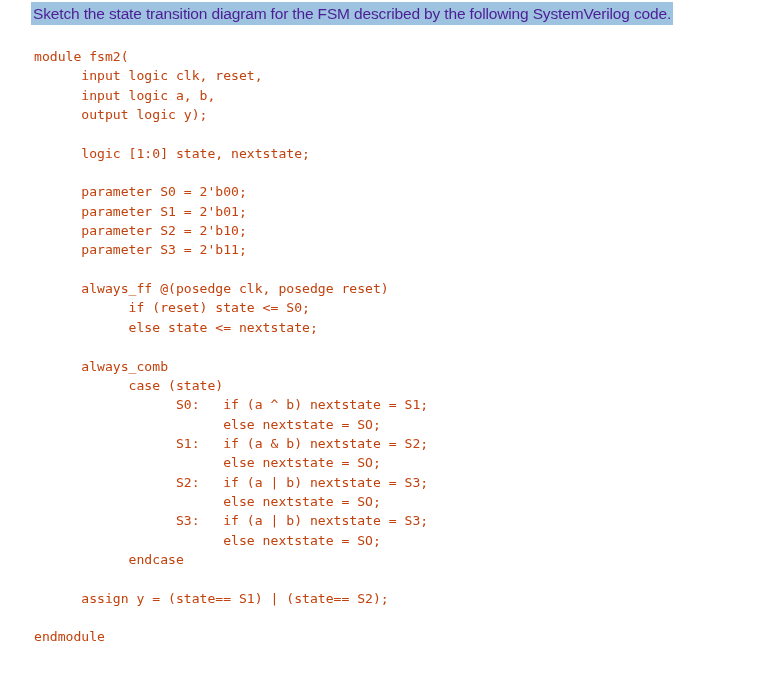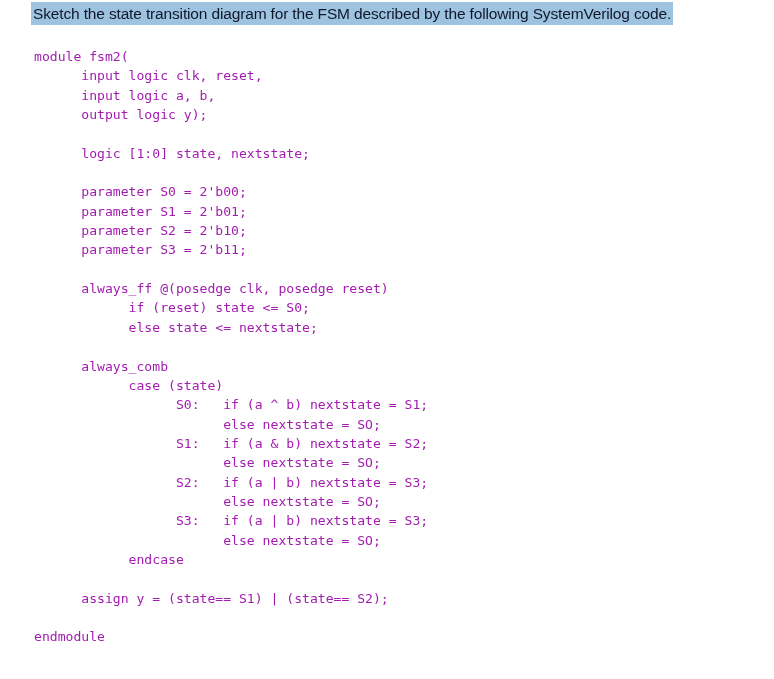--- a/index.html
+++ b/index.html
@@ -48,35 +48,35 @@
     height: 24px;
     white-space: nowrap;
   }
   .question-highlight {
     display: inline-block;
     margin-left: 31px;
     background: #9dc3e0;
     font-family: "Liberation Sans", sans-serif;
     font-size: 15.5px;
     line-height: 23px;
-    color: #0f172a;
+    color: #4c1d95;
     padding: 0 2px 0 2px;
     letter-spacing: -0.15px;
     white-space: nowrap;
   }
 
   .code-block {
     position: absolute;
     left: 34px;
     top: 47px;
     margin: 0;
     font-family: "DejaVu Sans Mono", "Liberation Mono", monospace;
     font-size: 13.1px;
     line-height: 19.35px;
-    color: #a21caf;
+    color: #c2410c;
     white-space: pre;
     letter-spacing: 0px;
     tab-size: 4;
   }
 </style>
 </head>
 <body>
 
 <div id="page">
 

